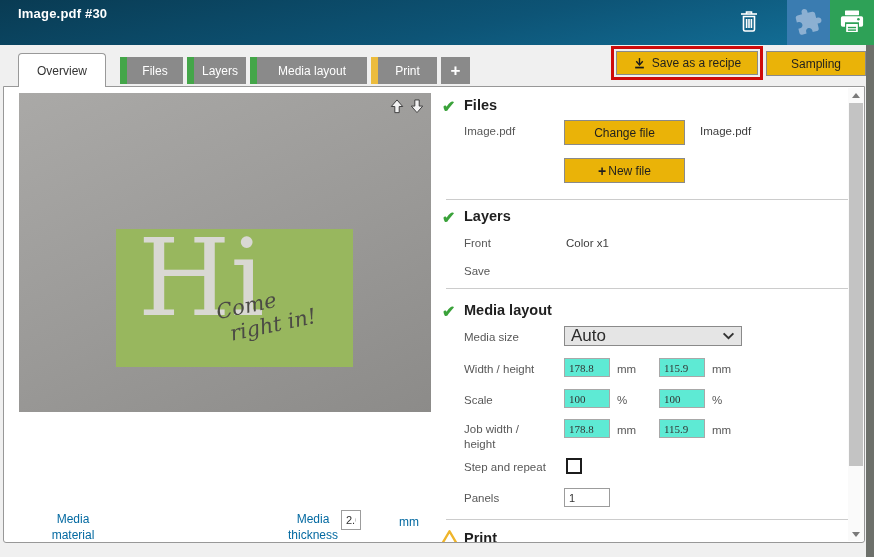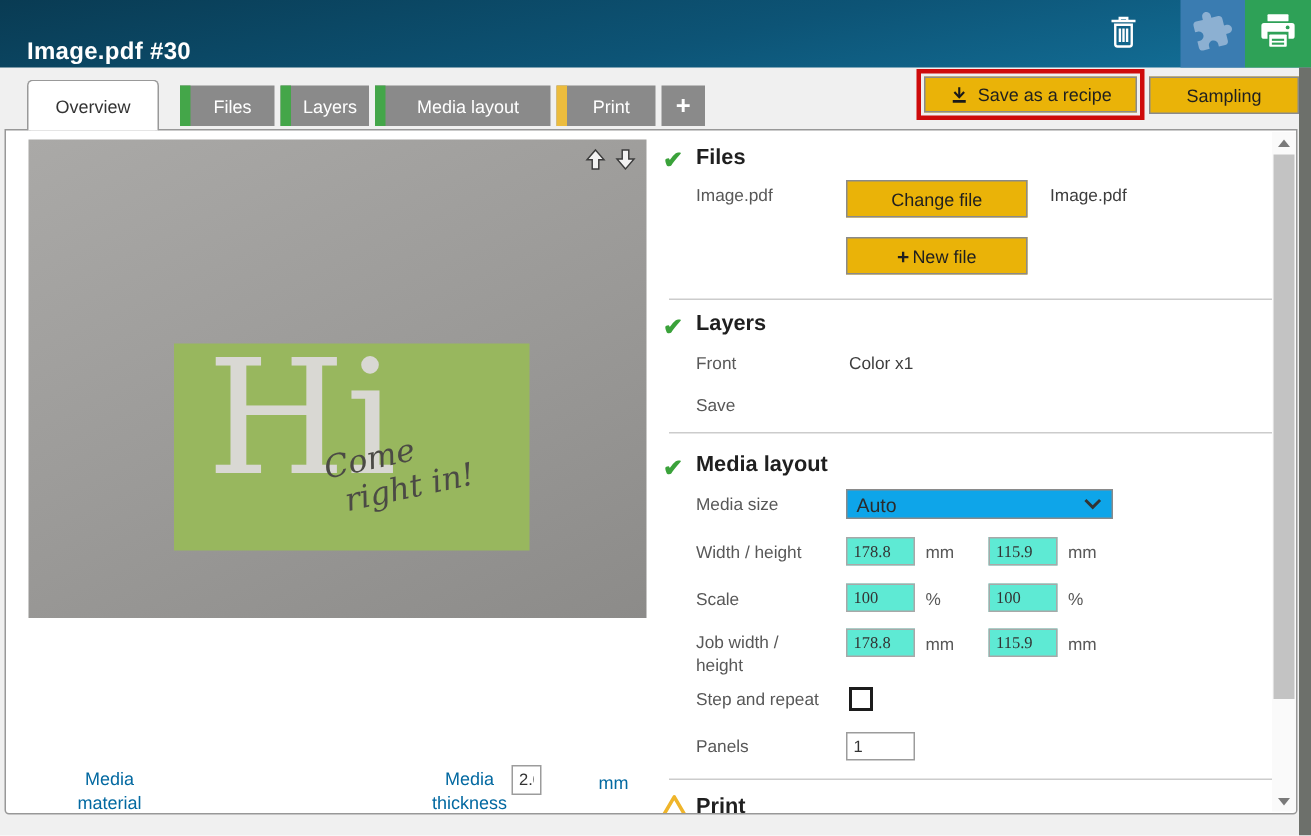--- a/index.html
+++ b/index.html
@@ -3,21 +3,21 @@
 <meta charset="utf-8">
 <style>
   * { margin:0; padding:0; box-sizing:border-box; }
   html,body { width:874px; height:557px; }
   body { position:relative; background:#f0f0f0; font-family:"Liberation Sans", sans-serif; overflow:hidden; }
   .abs { position:absolute; }
 
   
   .titlebar { left:0; top:0; width:874px; height:45px;
     background:linear-gradient(168deg,#093b53 0%,#0d5476 55%,#13719a 100%); }
-  .window-title { left:18px; top:26px; color:#ffffff; font-size:16px; font-weight:bold; letter-spacing:.2px; }
+  .window-title { left:18px; top:6px; color:#ffffff; font-size:13px; font-weight:bold; letter-spacing:.2px; }
   .icon-btn { display:flex; align-items:center; justify-content:center; cursor:pointer; }
   .trash-btn { left:731px; top:7px; width:36px; height:32px; }
   .puzzle-btn { left:787px; top:0; width:43px; height:45px; background:#3a7cb1; }
   .printer-btn { left:830px; top:0; width:44px; height:45px; background:#2ea157; }
 
   
   .tab { position:absolute; top:57px; height:27px; background:#8a8a8a; color:#ffffff;
     font-size:12px; display:flex; align-items:center; justify-content:center; cursor:pointer; }
   .tab .ind { position:absolute; left:0; top:0; bottom:0; width:7px; }
   .ind-green { background:#44a649; }
@@ -47,22 +47,22 @@
   .arrow-up { right:26px; } .arrow-down { right:6px; }
   .artwork { position:absolute; left:97px; top:136px; width:237px; height:138px; background:#98b75e; overflow:hidden; }
   .artwork-heading { position:absolute; left:22px; top:-6px; font-family:"DejaVu Serif","Liberation Serif",serif;
     font-size:106px; line-height:1.05; color:#d9d8d3; }
   .artwork-script { position:absolute; left:102px; top:62px; transform:rotate(-12deg);
     font-family:"DejaVu Serif","Liberation Serif",serif; font-style:italic; font-size:21px; line-height:1.12; color:#4b4a45; }
   .artwork-script .l2 { margin-left:9px; }
 
   
   .small-label { color:#0369a1; font-size:12px; line-height:1.35;text-align:center; }
-  .selectbox { background:#0ea5e9; border:1px solid #8a8a8a; display:flex; align-items:center;
-    font-size:13px; color:#2b2b2b; padding:0 6px; cursor:pointer; justify-content:space-between; }
+  .selectbox { background:#e5e5e5; border:1px solid #8a8a8a; display:flex; align-items:center;
+    font-size:17px; color:#2b2b2b; padding:0 6px; cursor:pointer; justify-content:space-between; }
   .field { border:1px solid #9c9c9c; font-size:11px; color:#333333; padding:0 4px; width:46px; height:19px;
     font-family:"Liberation Sans",sans-serif; background:#ffffff; }
   .field:read-only.dim { background:#5eead4; border-color:#a8a8a8;font-family:Liberation Serif, serif; }
   .mat-label { left:37px; top:424px; width:64px; }
   .mat-select { left:119px; top:423px; width:108px; height:21px; }
   .thick-label { left:277px; top:424px; width:64px; }
   .thick-input { left:337px; top:423px; width:20px; height:20px; }
   .thick-unit { left:395px; top:427px; }
 
   

